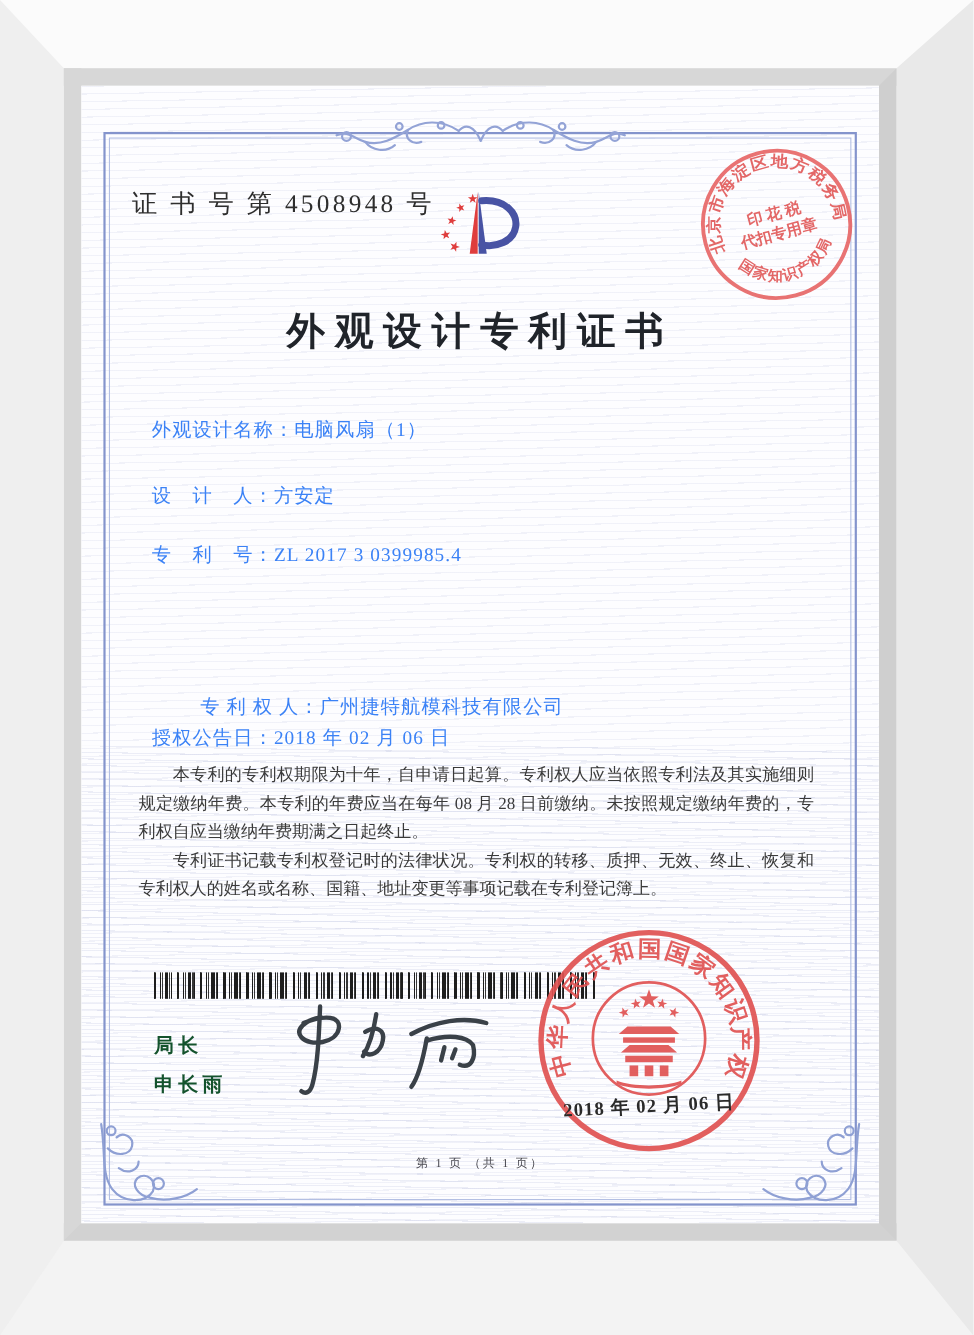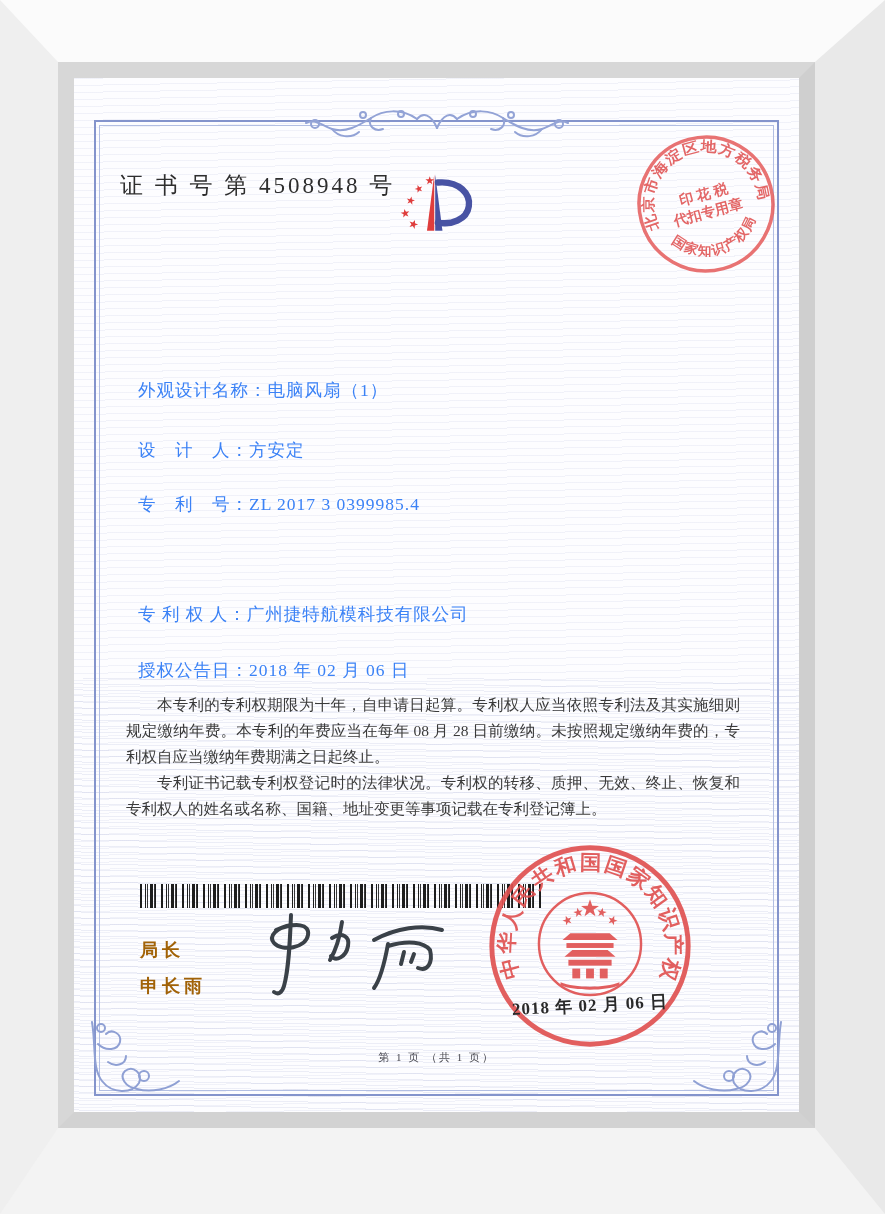--- a/index.html
+++ b/index.html
@@ -33,35 +33,35 @@
 
   
   .cert-no { position:absolute; left:46px; top:92px; font-size:23px; letter-spacing:3px; color:#2e2e2e; }
 
   .logo { position:absolute; top:90px; left:50%; transform:translateX(-50%); }
 
   .title { position:absolute; top:200px; left:0; width:100%; margin:0; text-align:center;
     font-size:35px; font-weight:700; letter-spacing:9px; color:#20242a; }
 
   .field-row { position:absolute; left:64px; font-size:17.5px; color:#3b82f6; letter-spacing:1px; white-space:nowrap; }
-  .f0 { top:300px; } .f1 { top:360px; } .f2 { top:414px; } .f3 { top:470px; } .f4 { top:524px; } .f5 { top:580px; }
+  .f0 { top:300px; } .f1 { top:360px; } .f2 { top:414px; } .f3 { top:470px; } .f4 { top:552px;margin-left:44px; } .f5 { top:580px; }
 
   .paragraphs { position:absolute; left:52px; top:614px; width:614px; }
   .paragraphs p { margin:0; text-indent:2em; text-align:justify;
     font-size:15.5px; line-height:26px; color:#3a3a3a; }
 
   .barcode { position:absolute; left:66px; top:806px; width:402px; height:24px;
     background:
       repeating-linear-gradient(90deg, #1d1d1d 0 2px, transparent 2px 5px, #1d1d1d 5px 6px,
         transparent 6px 10px, #1d1d1d 10px 13px, transparent 13px 15px, #1d1d1d 15px 16px, transparent 16px 21px),
       repeating-linear-gradient(90deg, rgba(20,20,20,0.85) 0 1px, transparent 1px 7px);
   }
 
   .official { position:absolute; left:66px; top:854px; font-size:18px; font-weight:700;
-    color:#a16207; letter-spacing:4px; line-height:36px; }
+    color:#14532d; letter-spacing:4px; line-height:36px; }
   .signature-svg { position:absolute; left:172px; top:832px; }
 
   .seal-main { position:absolute; left:408px; top:760px; width:216px; height:216px; opacity:0.92; }
   .seal-date { position:absolute; left:408px; top:916px; width:216px; text-align:center;
     font-size:17px; font-weight:700; color:#2a2a2a; letter-spacing:1px; transform:rotate(-3deg); }
 
   .seal-tax { position:absolute; left:556px; top:50px; width:152px; height:152px;
     transform: rotate(-15deg); opacity:0.88; }
 
   .footer { position:absolute; left:0; top:972px; width:100%; text-align:center;
@@ -132,20 +132,21 @@
         <use href="#starp" transform="translate(20,45) scale(1.0) rotate(-10)"></use>
         <use href="#starp" transform="translate(29,57) scale(1.05) rotate(20)"></use>
         <path d="M52,2 L44,64 L52,64 Z"></path>
       </g>
       <g fill="#4853a4">
         <path d="M53,2 L53,64 L61,64 Z"></path>
       </g>
       <path d="M56,11 C80,9 92,24 90,37 C88,52 70,58 56,55" fill="none" stroke="#4853a4" stroke-width="7" stroke-linecap="round"></path>
     </svg>
 
+    <h1 class="title">外观设计专利证书</h1>
 
     <div class="field-row f0">
       <span>外观设计名称：</span><span>电脑风扇（1）</span>
     </div>
     <div class="field-row f1">
       <span>设　计　人：</span><span>方安定</span>
     </div>
     <div class="field-row f2">
       <span>专　利　号：</span><span>ZL 2017 3 0399985.4</span>
     </div>

